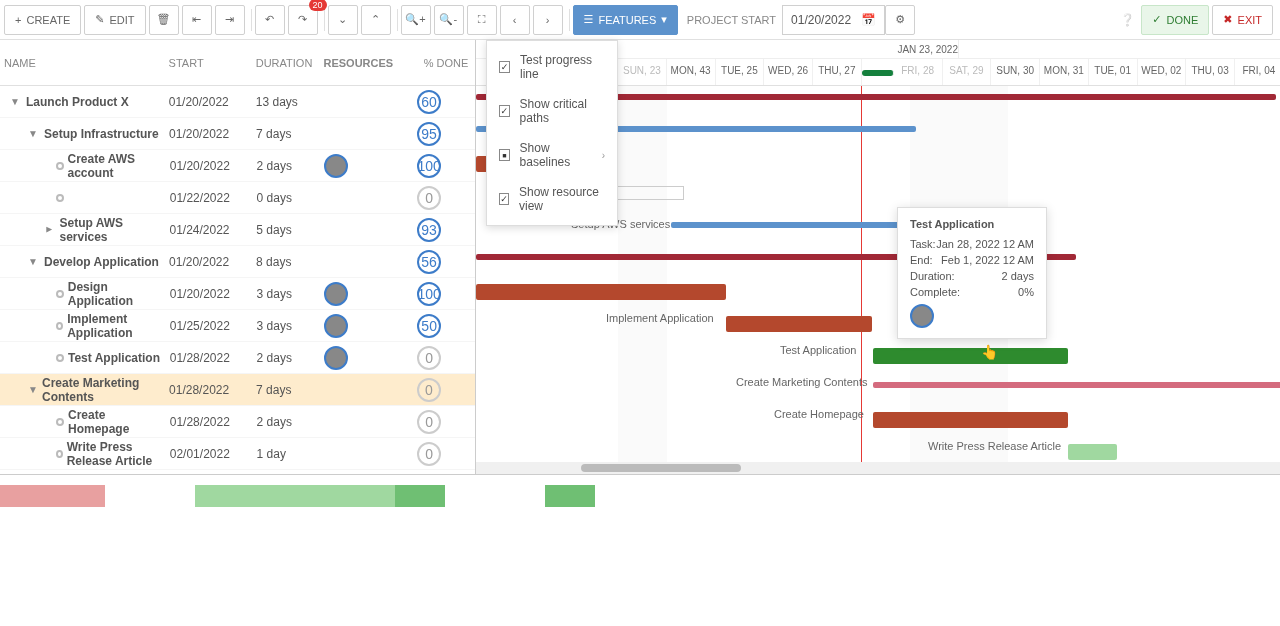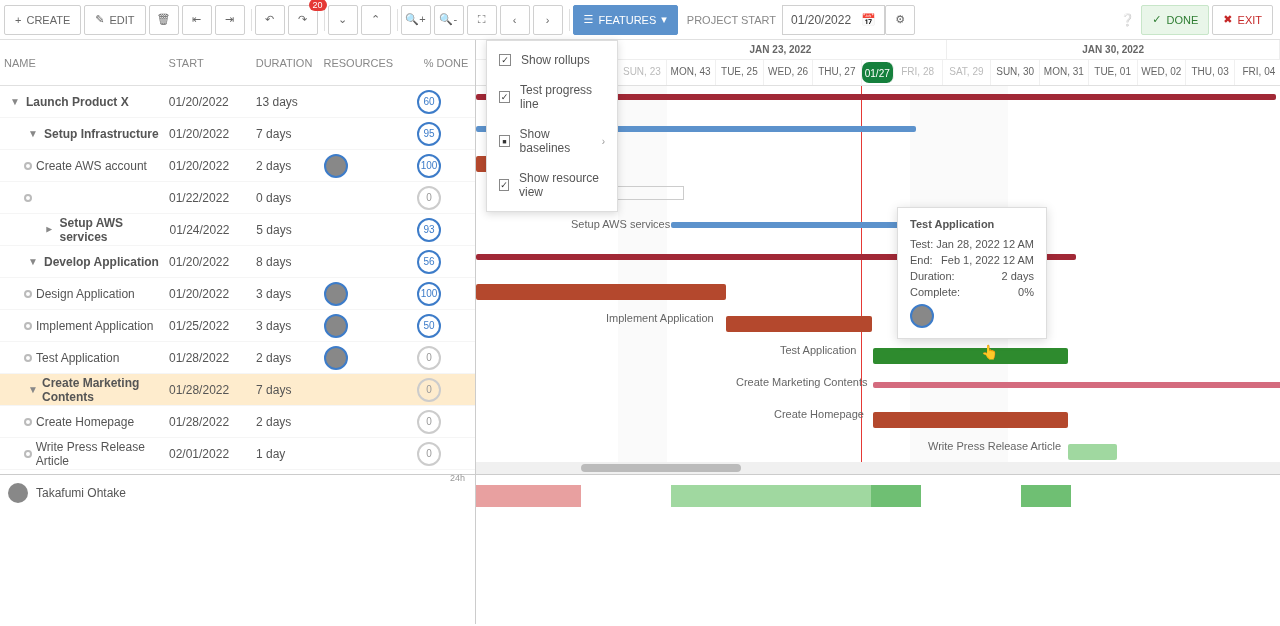--- a/index.html
+++ b/index.html
@@ -18,45 +18,45 @@
 .proj-start { font-size: 11px; color: #888; margin: 0 6px; }
 .date-field { height: 30px; border: 1px solid #d0d0d0; padding: 0 8px; display: flex; align-items: center; gap: 10px; }
 .help-ic { color: #1976d2; margin-right: 6px; }
 
 .main { display: flex; height: 434px; }
 .grid { width: 476px; border-right: 1px solid #ccc; display: flex; flex-direction: column; }
 .grid-head { display: flex; height: 46px; border-bottom: 1px solid #e0e0e0; align-items: center; font-size: 11px; color: #888; font-weight: 500; }
 .col-name { width: 174px; padding-left: 4px; }
 .col-start { width: 90px; }
 .col-dur { width: 70px; }
-.col-res { width: 80px; }
+.col-res { width: 80px; font-weight: bold; }
 .col-done { width: 60px; text-align: center; margin-left: 16px; }
 .grid-body { flex: 1; overflow-y: auto; }
 .row { display: flex; height: 32px; align-items: center; border-bottom: 1px solid #f5f5f5; font-size: 12px; color: #555; }
 .row.highlight { background: #feeccd; }
 .row .col-name { display: flex; align-items: center; gap: 4px; }
 .row.lvl0 .col-name { padding-left: 10px; font-weight: 600; }
 .row.lvl1 .col-name { padding-left: 28px; font-weight: 600; }
-.row.lvl2 .col-name { padding-left: 24px; font-weight: 400; }
+.row.lvl2 .col-name { padding-left: 56px; font-weight: 700; }
 .row.lvl3 .col-name { padding-left: 44px; font-weight: 600; }
 .caret { width: 12px; font-size: 10px; color: #888; }
 .caret-r { transform: rotate(-90deg); display: inline-block; }
 .dot { width: 8px; height: 8px; border: 2px solid #bbb; border-radius: 50%; background: #fff; }
 .avatar { width: 24px; height: 24px; border-radius: 50%; background: #888; border: 2px solid #3d7cc9; }
-.pct { width: 24px; height: 24px; border: 2px solid #3d7cc9; border-radius: 50%; display: flex; align-items: center; justify-content: center; font-size: 10px; color: #3d7cc9; position: relative; }
+.pct { width: 24px; height: 24px; border: 2px solid #3d7cc9; border-radius: 50%; display: flex; align-items: center; justify-content: center; font-size: 14px; color: #3d7cc9; position: relative; }
 .pct.grey { border-color: #ccc; color: #999; }
 
 .gantt { flex: 1; position: relative; overflow: hidden; }
 .gantt-head { height: 46px; border-bottom: 1px solid #e0e0e0; display: flex; flex-direction: column; }
 .months { height: 20px; display: flex; border-bottom: 1px solid #eee; }
-.month-cell { font-size: 10px; color: #666; text-align: center; padding-top: 4px; border-right: 1px solid #eee; font-weight: bold; }
+.month-cell { font-size: 10px; color: #666; text-align: right; padding-top: 4px; border-right: 1px solid #eee; }
 .days { height: 26px; display: flex; }
 .day-cell { flex: 0 0 48.75px; font-size: 10px; color: #666; text-align: center; padding-top: 6px; border-right: 1px solid #f0f0f0; }
 .day-cell.we { color: #bbb; }
-.day-cell.today { background: #15803d; color: #fff; border-radius: 7px; margin: 2px 0; }
+.day-cell.today { background: #15803d; color: #fff; border-radius: 7px; margin: 11px 0; }
 .gantt-body { position: relative; height: 388px; }
 .gantt-body::before { content: ''; position: absolute; inset: 0; background: repeating-linear-gradient(to right, transparent 0, transparent 48.75px, #f7f7f7 48.75px, #f7f7f7 49px); }
 .we-bg { position: absolute; top: 0; bottom: 0; background: rgba(0,0,0,0.02); }
 .bar { position: absolute; height: 16px; border-radius: 2px; }
 .bar.summary { height: 6px; }
 .bar.crimson { background: #a12836; }
 .bar.blue { background: #5c92cc; }
 .bar.brick { background: #b4482d; }
 .bar.green { background: #2e8b2e; }
 .bar.pink { background: #d46b7e; }
@@ -124,25 +124,25 @@
   <button class="btn icon-only">⚙</button>
   <div class="spacer"></div>
   <span class="help-ic">❔</span>
   <button class="btn green">✓ <span>DONE</span></button>
   <button class="btn red-exit">✖ <span>EXIT</span></button>
 </div>
 
 <div class="dropdown">
   <div class="dd-item">
       <span class="chk on"></span>
-      <span>Show rollups</span>
+      <span>Test progress line</span>
     </div>
   <div class="dd-item">
       <span class="chk on"></span>
-      <span>Test progress line</span>
+      <span>Show critical paths</span>
     </div>
   <div class="dd-item">
       <span class="chk dash"></span>
       <span>Show baselines</span>
       <span class="dd-arrow">›</span>
     </div>
   <div class="dd-item">
       <span class="chk on"></span>
       <span>Show resource view</span>
     </div>
@@ -311,21 +311,20 @@
           </div>
         </div>
       </div>
   </div>
 
   <div class="gantt">
     <div class="gantt-head">
       <div class="months">
         <div class="month-cell" style="width:142px"></div>
         <div class="month-cell" style="width:341px">JAN 23, 2022</div>
-        <div class="month-cell" style="width:341px">JAN 30, 2022</div>
       </div>
       <div class="days" id="days-row">
           <div class="day-cell" style="flex-basis: 142px;"></div>
           <div class="day-cell we">SUN, 23</div>
           <div class="day-cell">MON, 43</div>
           <div class="day-cell">TUE, 25</div>
           <div class="day-cell">WED, 26</div>
           <div class="day-cell">THU, 27</div>
           <div class="day-cell today" style="flex-basis: 32px;">01/27</div>
           <div class="day-cell we">FRI, 28</div>
@@ -366,47 +365,41 @@
       <div class="hscroll">
           <div class="hscroll-thumb" style="left:105px;width:160px"></div>
         </div>
     </div>
   </div>
 </div>
 
 <div class="tooltip">
   <div class="tt-title">Test Application</div>
   <div class="tt-row">
-      <span>Test:</span>
+      <span>Task:</span>
       <span>Jan 28, 2022 12 AM</span>
     </div>
   <div class="tt-row">
       <span>End:</span>
       <span>Feb 1, 2022 12 AM</span>
     </div>
   <div class="tt-row">
       <span>Duration:</span>
       <span>2 days</span>
     </div>
   <div class="tt-row">
       <span>Complete:</span>
       <span>0%</span>
     </div>
   <div class="tt-av"></div>
 </div>
 
 <div class="cursor-ptr">👆</div>
 
 <div class="resource-panel">
-  <div class="res-left">
-    <div class="res-row">
-      <div class="res-av"></div>
-      <span>Takafumi Ohtake</span>
-    </div>
-  </div>
   <div class="res-right">
     <span style="position:absolute;top:-2px;left:-26px;font-size:9px;color:#999">24h</span>
     <div class="res-bar red" style="left:0;width:105px"></div>
     <div class="res-bar green" style="left:195px;width:200px"></div>
     <div class="res-bar dgreen" style="left:395px;width:50px"></div>
     <div class="res-bar dgreen" style="left:545px;width:50px"></div>
   </div>
 </div>
 
 </body></html>

